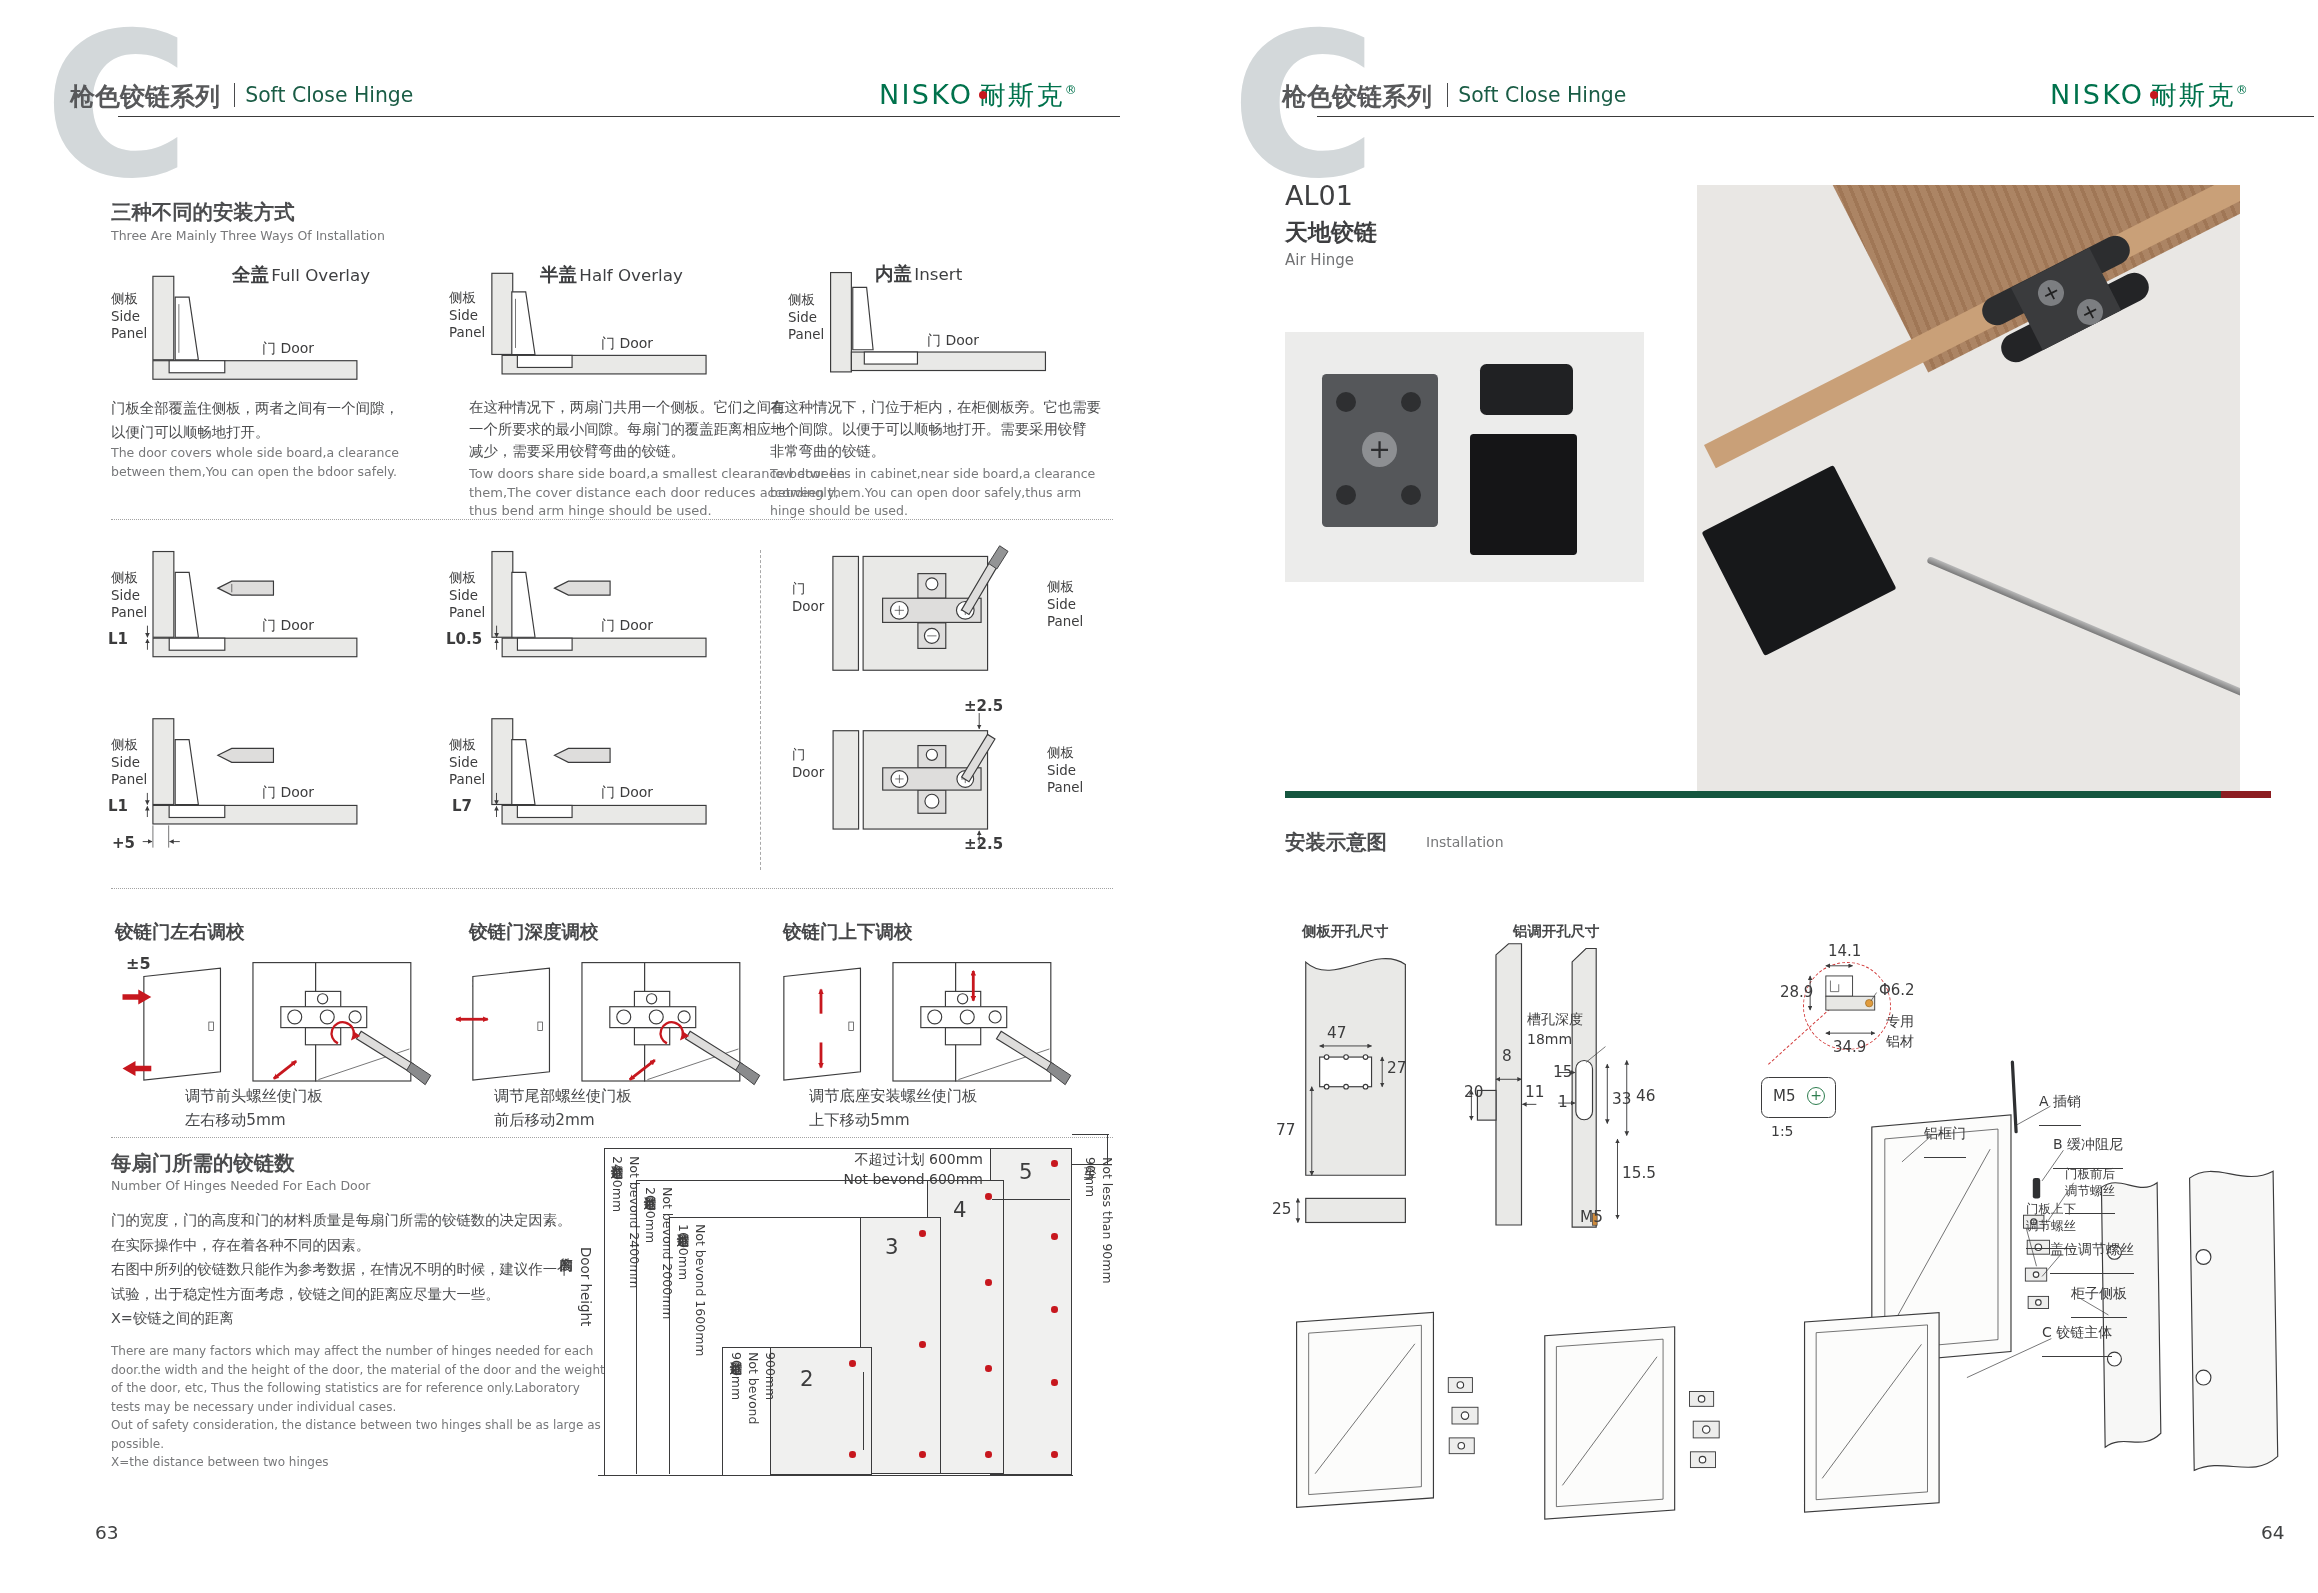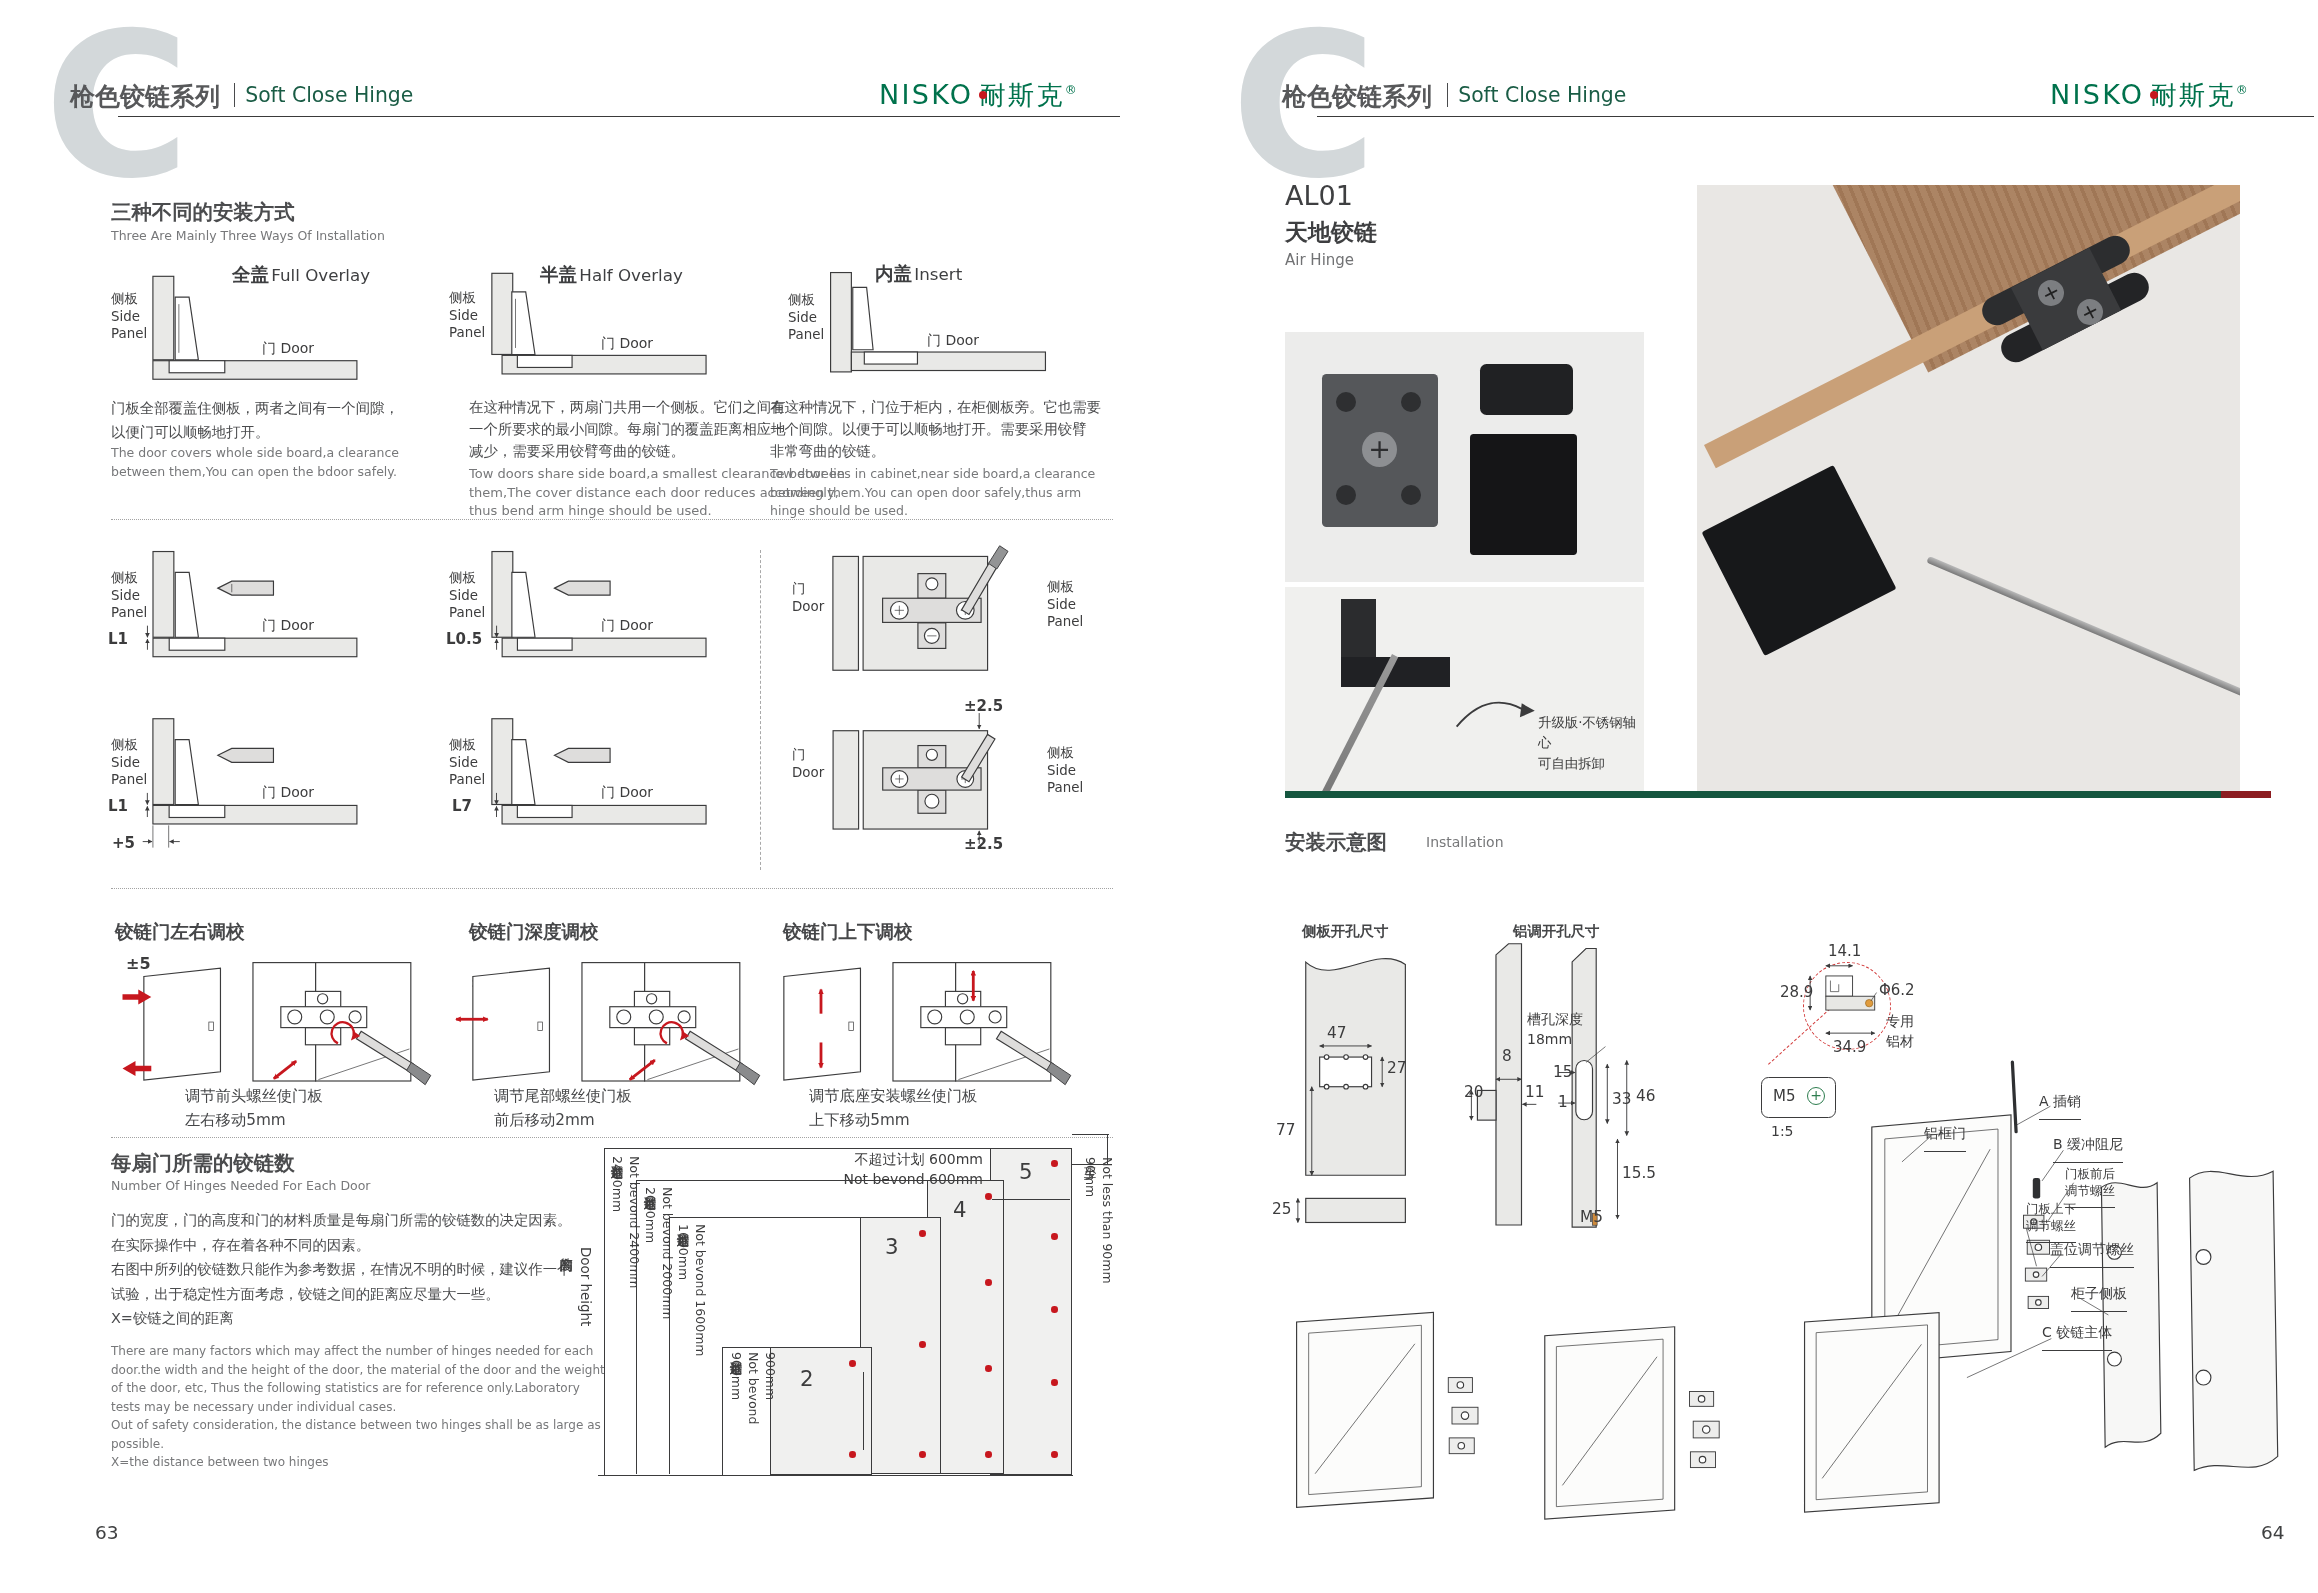--- a/index.html
+++ b/index.html
@@ -12,21 +12,21 @@
   .grey{color:#77787a;}
   .green{color:#1a5c45;}
   .rule{position:absolute;background:#3a3a3a;height:1.4px;}
   .dotsep{position:absolute;border-top:1.4px dotted #a3a3a3;height:0;}
   .dash-v{position:absolute;border-left:1.4px dashed #a9a9a9;width:0;}
   .watermark{position:absolute;font-size:199px;font-weight:bold;color:#d3d8da;line-height:1;}
   .logo{position:absolute;color:#00724c;font-weight:normal;}
   .dot{position:absolute;background:#c7171e;border-radius:50%;}
   .line{position:absolute;background:#3b3b3c;}
   .bar{position:absolute;background:#f0f0ef;border:1.4px solid #3b3b3c;box-sizing:border-box;}
-  .callout{border-bottom:0.9px solid #3c3c3d;padding-bottom:8px;}
+  .callout{border-bottom:0.9px solid #3c3c3d;padding-bottom:14px;}
   svg{position:absolute;overflow:visible;}
   .panelr{fill:#e9e9e7;stroke:#3b3b3c;stroke-width:2.5;}
   .wh{fill:#ffffff;stroke:#3b3b3c;stroke-width:2.5;}
   .gr{fill:#dedddc;stroke:#3b3b3c;stroke-width:2.5;}
   .ln{stroke:#3b3b3c;stroke-width:2.5;fill:none;}
   .thin{stroke:#3b3b3c;stroke-width:1.5;fill:none;}
   .dim{stroke:#3b3b3c;stroke-width:2;fill:none;}
   .redl{stroke:#c7171e;stroke-width:6;fill:none;}
   .redf{fill:#c7171e;stroke:none;}
   .photo{position:absolute;overflow:hidden;}
@@ -404,31 +404,20 @@
 <div class="photo" style="left:1285px;top:332px;width:359px;height:250px;background:#ececeb">
   <div style="position:absolute;left:37px;top:42px;width:116px;height:153px;background:#55575a;border-radius:4.6px"></div>
   <div style="position:absolute;left:51px;top:60px;width:20.4px;height:20.4px;background:#2e2f31;border-radius:50%"></div>
   <div style="position:absolute;left:116px;top:60px;width:20.4px;height:20.4px;background:#2e2f31;border-radius:50%"></div>
   <div style="position:absolute;left:51px;top:153px;width:20.4px;height:20.4px;background:#2e2f31;border-radius:50%"></div>
   <div style="position:absolute;left:116px;top:153px;width:20.4px;height:20.4px;background:#2e2f31;border-radius:50%"></div>
   <div style="position:absolute;left:77px;top:100px;width:35px;height:35px;background:#8d8f92;border-radius:50%;color:#2c2d2f;font-size:27px;text-align:center;line-height:33px">+</div>
   <div style="position:absolute;left:195px;top:32px;width:93px;height:51px;background:#202123;border-radius:6.5px"></div>
   <div style="position:absolute;left:185px;top:102px;width:107px;height:121px;background:#151517;border-radius:3.7px"></div>
 </div>
-<div class="photo" style="left:1285px;top:587px;width:359px;height:204px;background:#f0f0ee">
-  <div style="position:absolute;left:56px;top:11.6px;width:35px;height:81px;background:#2b2c2e"></div>
-  <div style="position:absolute;left:56px;top:70px;width:109px;height:30px;background:#202124"></div>
-  <div style="position:absolute;left:107px;top:67px;width:6.5px;height:199px;background:linear-gradient(#9a9a9a,#6f6f6f);transform:rotate(27deg);transform-origin:top left"></div>
-  <svg style="left:167px;top:93px" width="93" height="56" viewBox="0 0 200 120">
-        <path d="M10,100 C60,40 110,40 150,62" class="ln" style="stroke-width:4"></path>
-        <polygon points="150,50 178,66 146,80" fill="#3b3b3c"></polygon>
-      </svg>
-  <div class="t pre" style="left:253px;top:126px;font-size:13.4px;line-height:20.4px;color:#3c3c3d">升级版·不锈钢轴心
-可自由拆卸</div>
-</div>
 <div class="photo" style="left:1697px;top:185px;width:543px;height:607px;background:#e9e7e4">
   <div style="position:absolute;left:46px;top:-176px;width:788px;height:408px;background:#a87e5c;transform:rotate(-27deg);transform-origin:top left;background-image:repeating-linear-gradient(95deg,rgba(60,30,10,0.08) 0 3.7px,rgba(255,255,255,0.05) 3.7px 10.2px)"></div>
   <div style="position:absolute;left:7px;top:260px;width:649px;height:26px;background:#c9a078;transform:rotate(-27deg);transform-origin:top left"></div>
   <div style="position:absolute;left:278px;top:81px;width:162px;height:29px;background:#2c2d2f;border-radius:14.4px;transform:rotate(-27deg)"></div>
   <div style="position:absolute;left:297px;top:118px;width:162px;height:29px;background:#232426;border-radius:14.4px;transform:rotate(-27deg)"></div>
   <div style="position:absolute;left:325px;top:79px;width:88px;height:70px;background:#3a3b3d;transform:rotate(-27deg)"></div>
   <div style="position:absolute;left:341px;top:95px;width:26px;height:26px;background:#7c7e81;border-radius:50%;color:#222;font-size:21.3px;text-align:center;line-height:25px;transform:rotate(-27deg)">+</div>
   <div style="position:absolute;left:380px;top:114px;width:26px;height:26px;background:#7c7e81;border-radius:50%;color:#222;font-size:21.3px;text-align:center;line-height:25px;transform:rotate(-27deg)">+</div>
   <div style="position:absolute;left:28px;top:306px;width:148px;height:139px;background:#17181a;transform:rotate(-27deg);border-radius:2.8px"></div>
   <div style="position:absolute;left:232px;top:371px;width:362px;height:7.4px;background:linear-gradient(#b9b9b9,#787878);transform:rotate(23deg);transform-origin:left top;border-radius:3.7px"></div>

